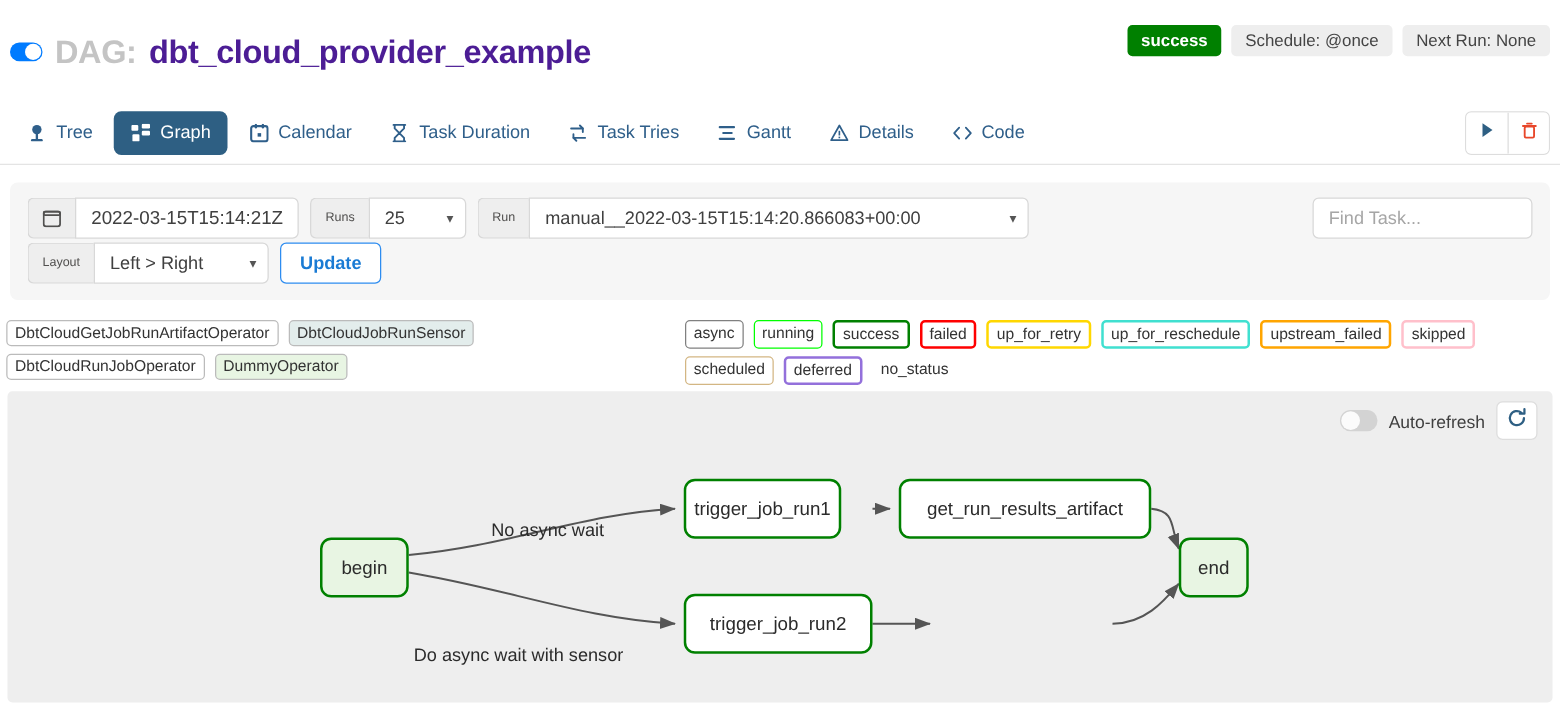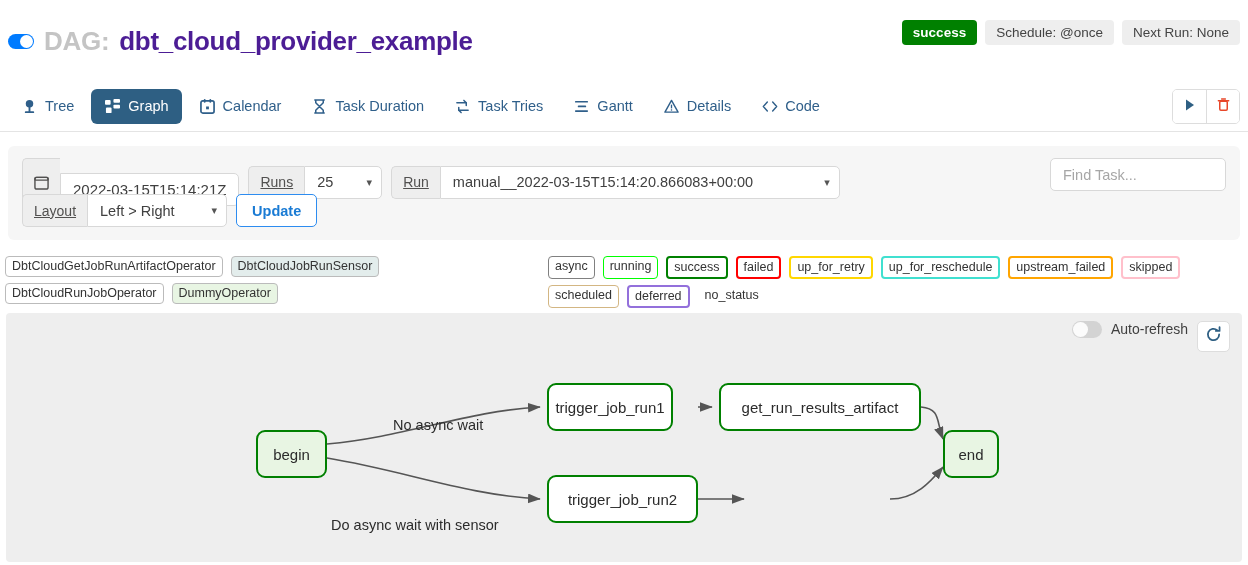--- a/index.html
+++ b/index.html
@@ -83,30 +83,29 @@
     background: #f6f6f6; border-radius: 6px;
   }
   .ctl-row { position: absolute; display: flex; align-items: center; }
   .ctl-row.r1 { left: 14px; top: 12px; }
   .ctl-row.r2 { left: 14px; top: 48px; }
 
   .input-group { display: flex; align-items: stretch; }
   .ig-addon {
     background: #eeeeee; border: 1px solid #d8d8d8; border-right: none;
     display: flex; align-items: center; justify-content: center;
-    padding: 0 11px; font-size: 14px; color: #51504f;
+    padding: 0 11px; font-size: 10px; color: #51504f;
     border-radius: 5px 0 0 5px;
-    text-decoration: underline;
   }
   .ig-addon.plain { border-radius: 5px 0 0 5px; }
   .ig-field {
     background: #ffffff; border: 1px solid #d8d8d8;
     display: flex; align-items: center;
     padding: 0 12px; height: 33px; font-size: 15px; color: #404040;
-    border-radius: 0 5px 5px 0; white-space: nowrap; margin-top: 15px;
+    border-radius: 0 5px 5px 0; white-space: nowrap;
   }
   .sel {
     background: #ffffff; border: 1px solid #d8d8d8;
     display: flex; align-items: center; gap: 14px;
     padding: 0 9px 0 12px; height: 33px; font-size: 14.5px; color: #404040;
     border-radius: 0 5px 5px 0; white-space: nowrap;
   }
   .sel .caret { color: #555; font-size: 11px; margin-left: auto; }
   .gap { width: 9px; }
   .btn-update {
@@ -134,21 +133,21 @@
   }
   .pill.nb { border-color: transparent; background: transparent; }
 
   
   .graph {
     position: absolute; left: 6px; top: 313px; width: 1236px; height: 249px;
     background: #eeeeee; border-radius: 4px; overflow: hidden;
   }
   .auto-refresh {
     position: absolute; right: 12px; top: 8px;
-    display: flex; gap: 9px;
+    display: flex; align-items: center; gap: 9px;
   }
   .ar-toggle {
     width: 30px; height: 17px; border-radius: 9px; background: #d3d3d3;
     position: relative;
   }
   .ar-toggle .knob {
     position: absolute; left: 1px; top: 1px; width: 15px; height: 15px;
     border-radius: 50%; background: #fbfbfb;
   }
   .ar-label { font-size: 14px; color: #3f3f3f; }

